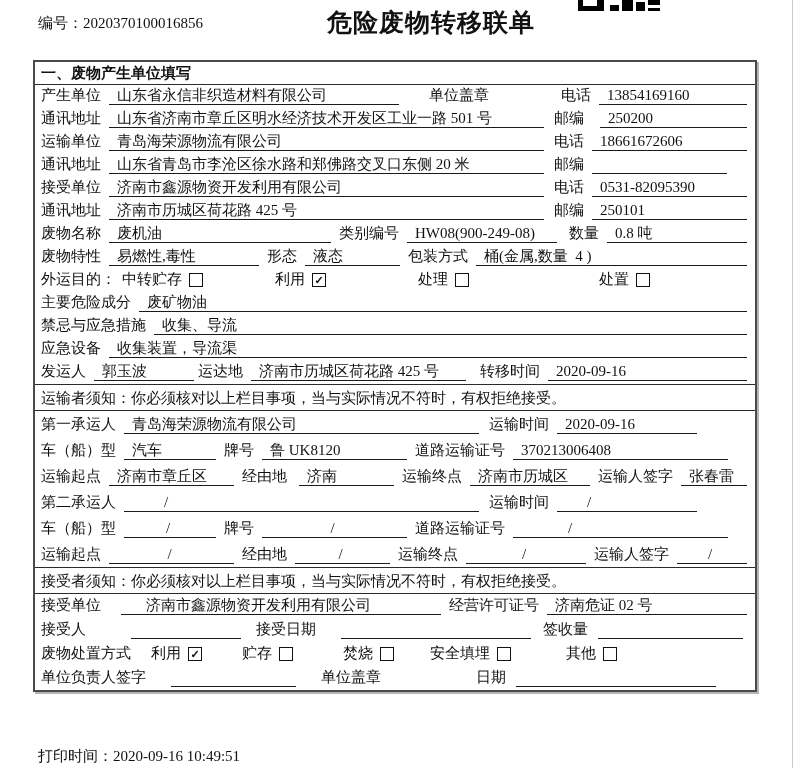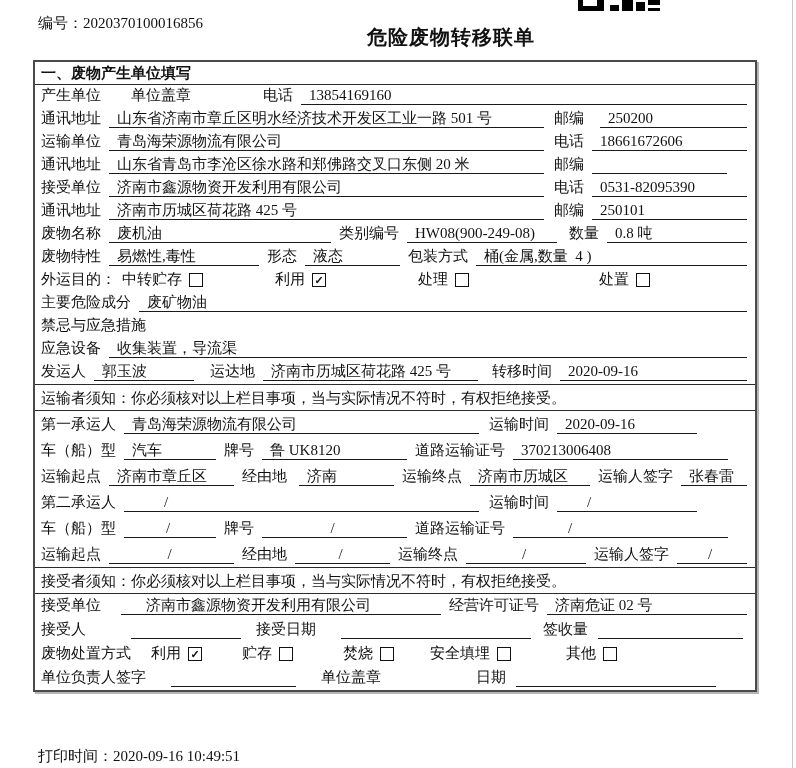--- a/index.html
+++ b/index.html
@@ -4,22 +4,22 @@
 <style>
   html,body{margin:0;padding:0;}
   body{
     width:796px;height:768px;background:#ffffff;position:relative;overflow:hidden;
     font-family:"Liberation Serif","DejaVu Serif",serif;color:#111;
   }
   .page-edge{position:absolute;top:0;bottom:0;right:3px;width:1px;background:#c9c9c9;}
   
   .doc-header{position:absolute;left:0;top:0;width:100%;height:58px;text-align:right;}
   .serial{position:absolute;left:38px;top:14px;font-size:15px;white-space:pre;}
-  .doc-title{position:absolute;left:calc(50% + 33px);top:24px;transform:translateX(-50%);
-    font-size:20px;font-weight:bold;letter-spacing:1px;white-space:pre;margin-left:20px;}
+  .doc-title{position:absolute;left:calc(50% + 33px);top:6px;transform:translateX(-50%);
+    font-size:25px;font-weight:bold;letter-spacing:1px;white-space:pre;}
   .qr-frag{position:absolute;left:578px;top:0;}
   
   .form-table{position:absolute;left:33px;top:60px;width:724px;border:2px solid #4a4a4a;
     box-shadow:2px 2px 0 #b5b5b5;background:#a3a3a3;box-sizing:border-box;}
   .section{background:#fff;}
   .section + .section{border-top:1px solid #2b2b2b;}
   .section + .section .sec-head{border-top:1px solid #2b2b2b;margin-top:3px;}
   .sec-head{font-weight:bold;font-size:15px;line-height:17px;padding:3px 6px 2px;
     border-bottom:1px solid #2b2b2b;}
   .notice{font-size:15px;line-height:18px;padding:4px 6px 3px;border-bottom:1px solid #2b2b2b;}
@@ -52,20 +52,21 @@
     <rect x="70" y="0" width="12" height="5" fill="#000"></rect>
     <rect x="70" y="8" width="12" height="3" fill="#000"></rect>
   </svg>
 </div>
 
 <div class="form-table" id="form-table">
     <div class="section">
       <div class="sec-head">一、废物产生单位填写</div>
       <div class="row" style="height: 23px;">
         <span class="lbl">产生单位</span>
+        <span class="fld" style="width: 290px; margin-left: 8px;">山东省永信非织造材料有限公司</span>
         <span class="txt" style="margin-left: 30px;">单位盖章</span>
         <span class="lbl" style="margin-left: 72px;">电话</span>
         <span class="fld" style="flex: 1 1 auto; min-width: 40px; margin-left: 8px;">13854169160</span>
       </div>
       <div class="row" style="height: 23px;">
         <span class="lbl">通讯地址</span>
         <span class="fld" style="width: 435px; margin-left: 8px;">山东省济南市章丘区明水经济技术开发区工业一路 501 号</span>
         <span class="lbl" style="margin-left: 10px;">邮编</span>
         <span class="fld" style="flex: 1 1 auto; min-width: 40px; margin-left: 16px;">250200</span>
       </div>
@@ -127,29 +128,30 @@
           <span>处置</span>
           <span class="chk-b"></span>
         </span>
       </div>
       <div class="row" style="height: 23px;">
         <span class="lbl">主要危险成分</span>
         <span class="fld" style="flex: 1 1 auto; min-width: 40px; margin-left: 8px;">废矿物油</span>
       </div>
       <div class="row" style="height: 23px;">
         <span class="lbl">禁忌与应急措施</span>
+        <span class="fld" style="flex: 1 1 auto; min-width: 40px; margin-left: 8px;">收集、导流</span>
       </div>
       <div class="row" style="height: 23px;">
         <span class="lbl">应急设备</span>
         <span class="fld" style="flex: 1 1 auto; min-width: 40px; margin-left: 8px;">收集装置，导流渠</span>
       </div>
       <div class="row" style="height: 23px;">
         <span class="lbl">发运人</span>
         <span class="fld" style="width: 100px; margin-left: 8px;">郭玉波</span>
-        <span class="lbl" style="margin-left: 16px;">运达地</span>
+        <span class="lbl" style="margin-left: 4px;">运达地</span>
         <span class="fld" style="width: 215px; margin-left: 8px;">济南市历城区荷花路 425 号</span>
         <span class="lbl" style="margin-left: 14px;">转移时间</span>
         <span class="fld" style="flex: 1 1 auto; min-width: 40px; margin-left: 8px;">2020-09-16</span>
       </div>
     </div>
     <div class="section">
       <div class="notice">运输者须知：你必须核对以上栏目事项，当与实际情况不符时，有权拒绝接受。</div>
       <div class="row" style="height: 26px;">
         <span class="lbl">第一承运人</span>
         <span class="fld" style="width: 355px; margin-left: 8px;">青岛海荣源物流有限公司</span>

